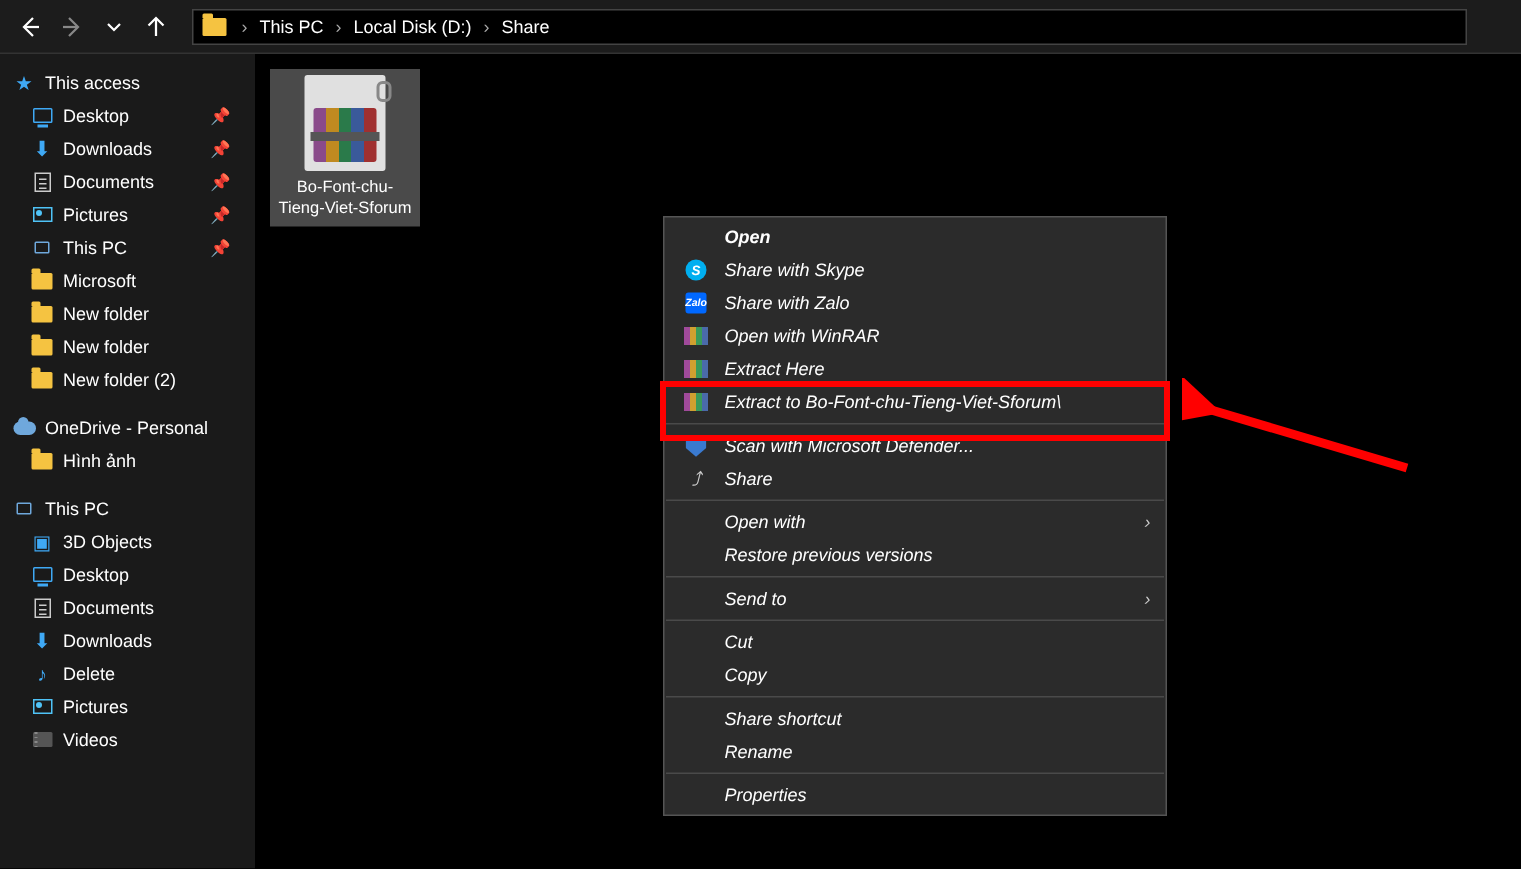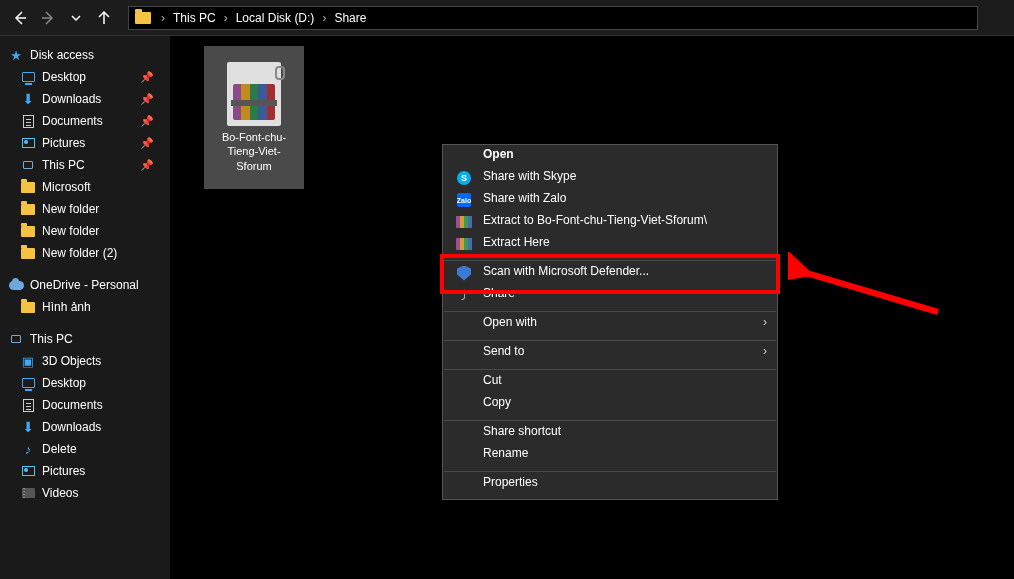--- a/index.html
+++ b/index.html
@@ -30,29 +30,29 @@
 .ico-pc .m{width:10px;height:8px;border:1.5px solid #6fa8dc;border-radius:1px;}
 .ico-folder{width:14px;height:11px;background:#f5c341;border-radius:1px;position:relative;}
 .ico-folder::before{content:"";position:absolute;top:-3px;left:0;width:6px;height:3px;background:#f5c341;border-radius:1px 1px 0 0;}
 .ico-cloud{width:15px;height:9px;background:#6fa8dc;border-radius:6px;position:relative;}
 .ico-cloud::before{content:"";position:absolute;width:7px;height:7px;background:#6fa8dc;border-radius:50%;top:-3px;left:3px;}
 .ico-3d{color:#3fa9f5;font-size:13px;}
 .ico-music{color:#3fa9f5;font-size:13px;}
 .ico-video{width:13px;height:10px;background:#555;border-radius:1px;position:relative;}
 .ico-video::before{content:"";position:absolute;left:1px;top:0;width:2px;height:10px;background:repeating-linear-gradient(#888,#888 1px,#555 1px,#555 3px);}
 .content{flex:1;background:#000;position:relative;padding:10px;}
-.file-item{width:100px;text-align:center;cursor:pointer;padding:16px;margin-left:24px;}
+.file-item{width:100px;text-align:center;cursor:pointer;padding:4px;}
 .file-item.sel{background:#4a4a4a;}
 .rar-icon{width:54px;height:64px;margin:0 auto 4px;background:#e0e0e0;position:relative;border-radius:2px;}
 .rar-icon .books{position:absolute;bottom:6px;left:6px;right:6px;height:36px;background:linear-gradient(90deg,#8a4a8a 0 20%,#c08a20 20% 40%,#2a7a4a 40% 60%,#3a5a9a 60% 80%,#a03030 80% 100%);border-radius:2px;}
 .rar-icon .belt{position:absolute;bottom:20px;left:4px;right:4px;height:6px;background:#555;}
 .rar-icon .clip{position:absolute;top:4px;right:-4px;width:10px;height:14px;border:2px solid #888;border-radius:4px;}
 .file-label{font-size:11px;line-height:1.3;word-wrap:break-word;}
 .ctx-menu{position:absolute;left:272px;top:108px;width:336px;background:#2b2b2b;border:1px solid #555;box-shadow:2px 2px 6px rgba(0,0,0,.5);padding:2px 0;}
-.ctx-item{height:22px;display:flex;padding:0 28px 0 12px;cursor:pointer;position:relative;}
+.ctx-item{height:22px;display:flex;align-items:center;padding:0 28px 0 12px;cursor:pointer;position:relative;font-style:italic;}
 .ctx-item .mi{width:18px;height:18px;margin-right:10px;display:flex;align-items:center;justify-content:center;flex-shrink:0;}
 .ctx-item .mi.blank{width:18px;margin-right:10px;}
 .ctx-item .arrow{position:absolute;right:10px;color:#ccc;}
 .ctx-sep{height:1px;background:#4a4a4a;margin:3px 1px;}
 .mi-skype{width:14px;height:14px;background:#00aff0;border-radius:50%;display:flex;align-items:center;justify-content:center;font-size:9px;font-weight:bold;}
 .mi-zalo{width:14px;height:14px;background:#0068ff;border-radius:2px;display:flex;align-items:center;justify-content:center;font-size:7px;font-weight:bold;}
 .mi-rar{width:16px;height:12px;display:flex;}
 .mi-rar span{flex:1;}
 .mi-rar span:nth-child(1){background:#a04a9a;}
 .mi-rar span:nth-child(2){background:#d0a030;}
@@ -98,21 +98,21 @@
     <span class="crumb">Local Disk (D:)</span>
     <span class="sep">›</span>
     <span class="crumb">Share</span>
   </div>
 </div>
 
 <div class="body">
   <div class="sidebar">
     <div class="side-item lvl0">
         <div class="ico ico-star">★</div>
-        <span>Disk access</span>
+        <span>This access</span>
       </div>
     <div class="side-item">
         <div class="ico">
           <div class="ico-monitor"></div>
         </div>
         <span>Desktop</span>
         <span class="pin">📌</span>
       </div>
     <div class="side-item">
         <div class="ico ico-dl">⬇</div>
@@ -251,49 +251,64 @@
         </div>
       <div class="ctx-item">
           <div class="mi">
             <div class="mi-rar">
               <span></span>
               <span></span>
               <span></span>
               <span></span>
             </div>
           </div>
+          <span>Open with WinRAR</span>
+        </div>
+      <div class="ctx-item">
+          <div class="mi">
+            <div class="mi-rar">
+              <span></span>
+              <span></span>
+              <span></span>
+              <span></span>
+            </div>
+          </div>
+          <span>Extract Here</span>
+        </div>
+      <div class="ctx-item">
+          <div class="mi">
+            <div class="mi-rar">
+              <span></span>
+              <span></span>
+              <span></span>
+              <span></span>
+            </div>
+          </div>
           <span>Extract to Bo-Font-chu-Tieng-Viet-Sforum\</span>
-        </div>
-      <div class="ctx-item">
-          <div class="mi">
-            <div class="mi-rar">
-              <span></span>
-              <span></span>
-              <span></span>
-              <span></span>
-            </div>
-          </div>
-          <span>Extract Here</span>
         </div>
       <div class="ctx-sep"></div>
       <div class="ctx-item">
           <div class="mi">
             <div class="mi-def"></div>
           </div>
           <span>Scan with Microsoft Defender...</span>
         </div>
       <div class="ctx-item">
           <div class="mi mi-share">⤴</div>
           <span>Share</span>
         </div>
       <div class="ctx-sep"></div>
       <div class="ctx-item">
           <div class="mi blank"></div>
           <span>Open with</span>
           <span class="arrow">›</span>
+        </div>
+      <div class="ctx-item">
+          <div class="mi blank"></div>
+          <span>Restore previous versions</span>
         </div>
       <div class="ctx-sep"></div>
       <div class="ctx-item">
           <div class="mi blank"></div>
           <span>Send to</span>
           <span class="arrow">›</span>
         </div>
       <div class="ctx-sep"></div>
       <div class="ctx-item">
           <div class="mi blank"></div>

